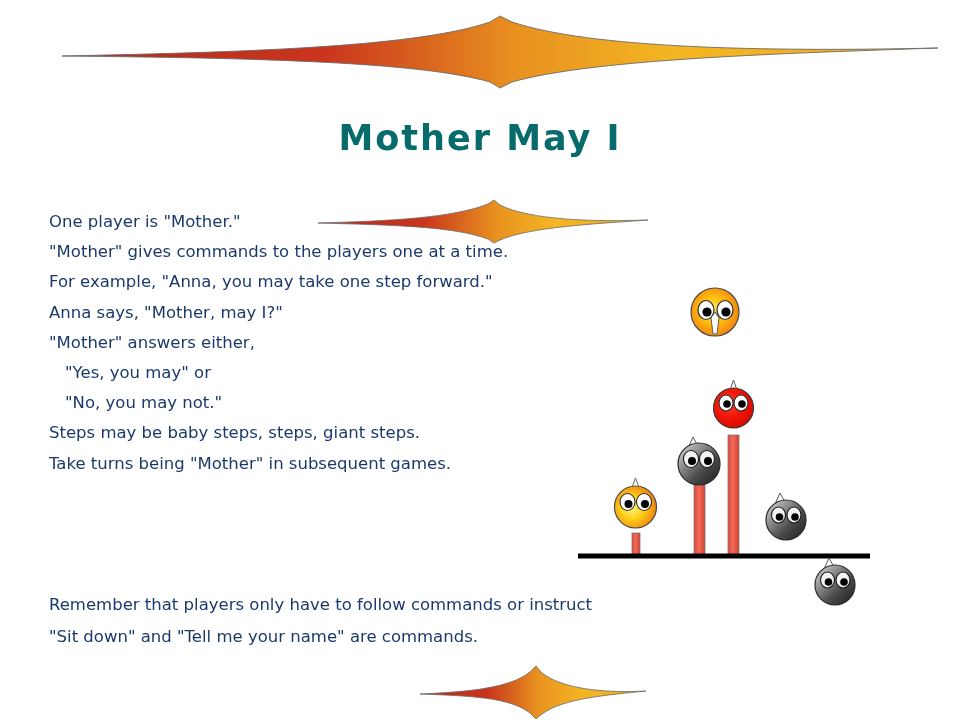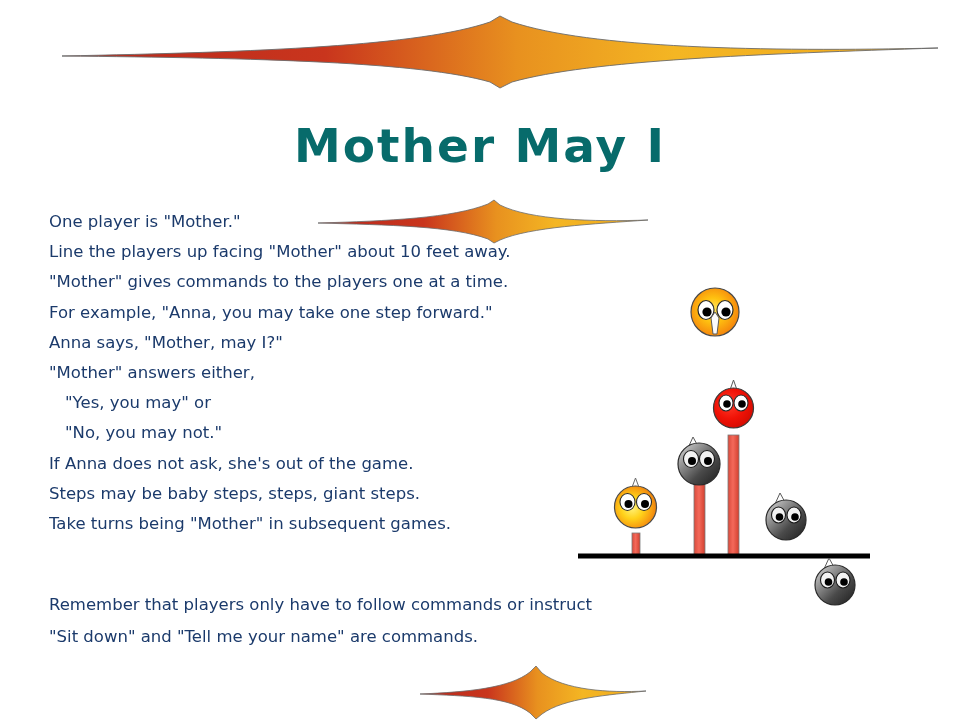--- a/index.html
+++ b/index.html
@@ -28,21 +28,21 @@
   #banner-bottom{ left: 418px; top: 664px; width: 230px; height: 56px; }
 
   
   #page-title {
     position: absolute;
     left: 0;
     top: 118px;
     width: 960px;
     text-align: center;
     font-family: "DejaVu Sans", sans-serif;
-    font-size: 47px;
+    font-size: 35px;
     font-weight: bold;
     letter-spacing: 2px;
     color: #076b6b;
     white-space: nowrap;
   }
 
   
   #body-text {
     position: absolute;
     left: 49px;
@@ -117,28 +117,26 @@
           <stop offset="100%" stop-color="#efa81e"></stop>
         </linearGradient>
       </defs>
       <path d="M 0,27 C 70,25 135,22 170,8 L 176,4 L 182,9 C 212,24 275,26 330,24
                C 275,28 212,31 182,44 L 176,47 L 170,43 C 135,30 70,29 0,27 Z" fill="url(#gradMid)" stroke="#6b6b6b" stroke-width="0.8"></path>
     </svg>
   </div>
 
   <div id="body-text">
     <div class="body-line">One player is "Mother."</div>
-    <div class="body-line">Line the players up facing "Mother" about 10 feet away.</div>
     <div class="body-line">"Mother" gives commands to the players one at a time.</div>
     <div class="body-line">For example, "Anna, you may take one step forward."</div>
     <div class="body-line">Anna says, "Mother, may I?"</div>
     <div class="body-line">"Mother" answers either,</div>
     <div class="body-line indent">"Yes, you may" or</div>
     <div class="body-line indent">"No, you may not."</div>
-    <div class="body-line">If Anna does not ask, she's out of the game.</div>
     <div class="body-line">Steps may be baby steps, steps, giant steps.</div>
     <div class="body-line">Take turns being "Mother" in subsequent games.</div>
   </div>
 
   <div id="body-text-2">
     <div class="body-line clipped">Remember that players only have to follow commands or instructions</div>
     <div class="body-line">"Sit down" and "Tell me your name" are commands.</div>
   </div>
 
   <div id="scene">

